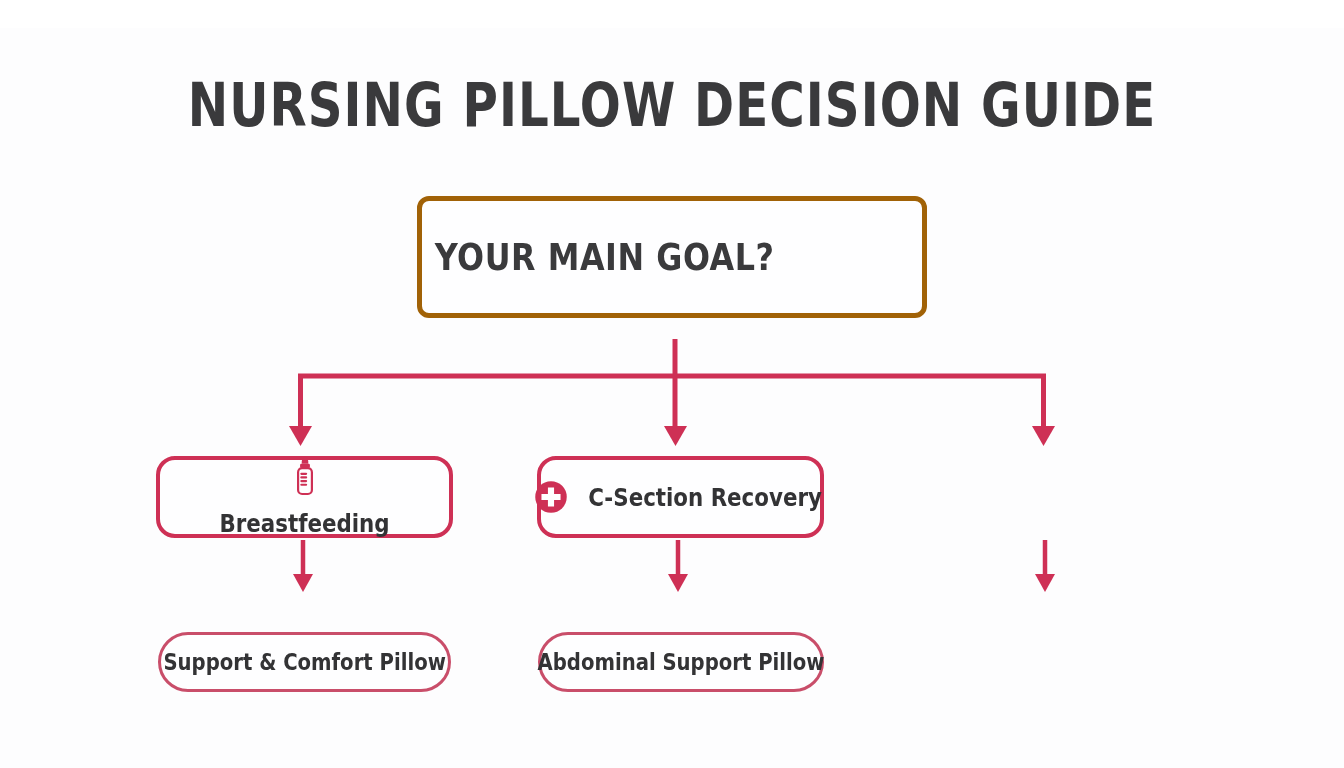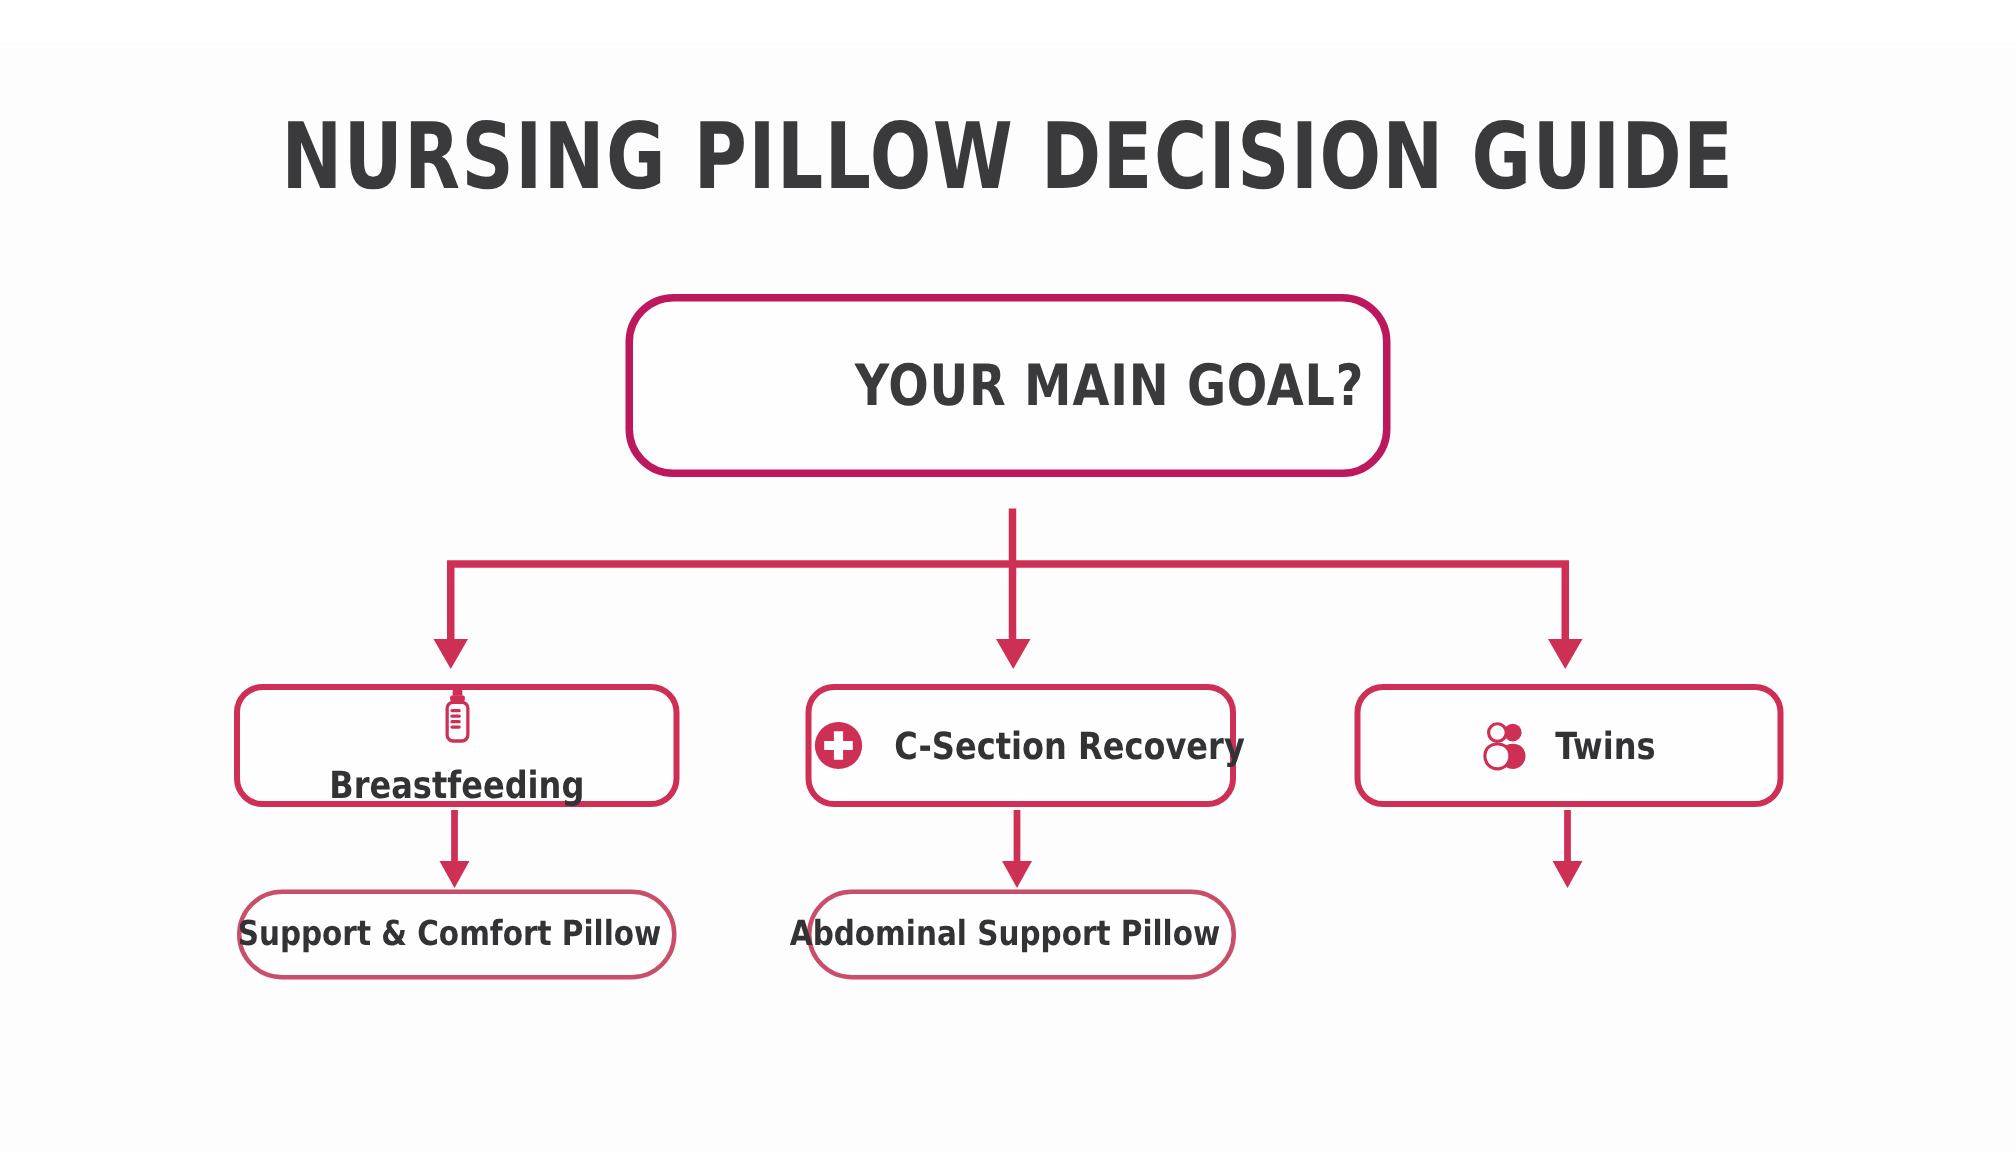--- a/index.html
+++ b/index.html
@@ -52,26 +52,26 @@
   }
 
   
   #root-node {
     position: absolute;
     left: 417px;
     top: 168px;
     width: 510px;
     height: 122px;
     box-sizing: border-box;
-    border: 5px solid #be185d;
-    border-radius: 32px;
+    border: 5px solid #a16207;
+    border-radius: 12px;
     background: #fefeff;
     display: flex;
     align-items: center;
-    justify-content: flex-end;
+    justify-content: flex-start;
   }
   #root-node .node-text {
     font-family: "DejaVu Sans Condensed", "Liberation Sans Narrow", "Liberation Sans", sans-serif;
     font-weight: 700;
     font-size: 38px;
     letter-spacing: 0.6px;
     color: #3a3a3c;
     text-transform: uppercase;
     transform: scaleX(0.93);
     white-space: nowrap;
@@ -100,35 +100,35 @@
     white-space: nowrap;
   }
   .branch-icon {
     flex: 0 0 auto;
     display: block;
     width: 36px;
     height: 40px;
   }
 
   #branch-0 { left: 156px;  width: 297px; flex-direction: column; }
-  #branch-1 { left: 537px;  width: 287px; justify-content: space-between; }
+  #branch-1 { left: 537px;  width: 287px; }
   #branch-2 { left: 903px;  width: 286px; }
 
   
   .result-node {
     position: absolute;
-    top: 565px;
+    top: 604px;
     height: 60px;
     box-sizing: border-box;
     border: 3.5px solid #c94e6a;
     border-radius: 40px;
     background: #fefeff;
     display: flex;
     align-items: center;
-    justify-content: flex-end;
+    justify-content: center;
   }
   .result-node .result-label {
     font-family: "DejaVu Sans Condensed", "Liberation Sans Narrow", "Liberation Sans", sans-serif;
     font-weight: 700;
     font-size: 23px;
     color: #333335;
     transform: scaleX(0.95);
     white-space: nowrap;
   }
 
@@ -194,31 +194,20 @@
   </div>
 
   <div id="branch-1" class="branch-node">
     <svg class="branch-icon" viewBox="0 0 40 40">
       <circle cx="20" cy="20" r="17.5" fill="#ce3055"></circle>
       <path d="M16.6 9.4 h6.8 v7.2 h7.2 v6.8 h-7.2 v7.2 h-6.8 v-7.2 h-7.2 v-6.8 h7.2 Z" fill="#ffffff"></path>
     </svg>
     <span class="branch-label">C-Section Recovery</span>
   </div>
 
-  <div id="branch-2" class="branch-node">
-    <svg class="branch-icon" viewBox="0 0 44 42">
-
-      <circle cx="27.5" cy="10.5" r="7.2" fill="#ce3055"></circle>
-      <path d="M27.5 19.5 c6.6 0 10.4 4.2 10.4 10.2 c0 5.6 -4.6 10.4 -10.4 10.4 c-5.8 0 -10.4 -4.8 -10.4 -10.4 c0 -6 3.8 -10.2 10.4 -10.2 Z" fill="#ce3055"></path>
-
-      <circle cx="15" cy="10.5" r="7.2" fill="#fefeff" stroke="#ce3055" stroke-width="2.6"></circle>
-      <path d="M15 19.8 c6.4 0 10.2 4.2 10.2 10 c0 5.6 -4.4 10.2 -10.2 10.2 c-5.8 0 -10.2 -4.6 -10.2 -10.2 c0 -5.8 3.8 -10 10.2 -10 Z" fill="#fefeff" stroke="#ce3055" stroke-width="2.6" stroke-linejoin="round"></path>
-    </svg>
-    <span class="branch-label">Twins</span>
-  </div>
 
   <div id="result-0" class="result-node">
     <span class="result-label">Support &amp; Comfort Pillow</span>
   </div>
 
   <div id="result-1" class="result-node">
     <span class="result-label">Abdominal Support Pillow</span>
   </div>
 
 

